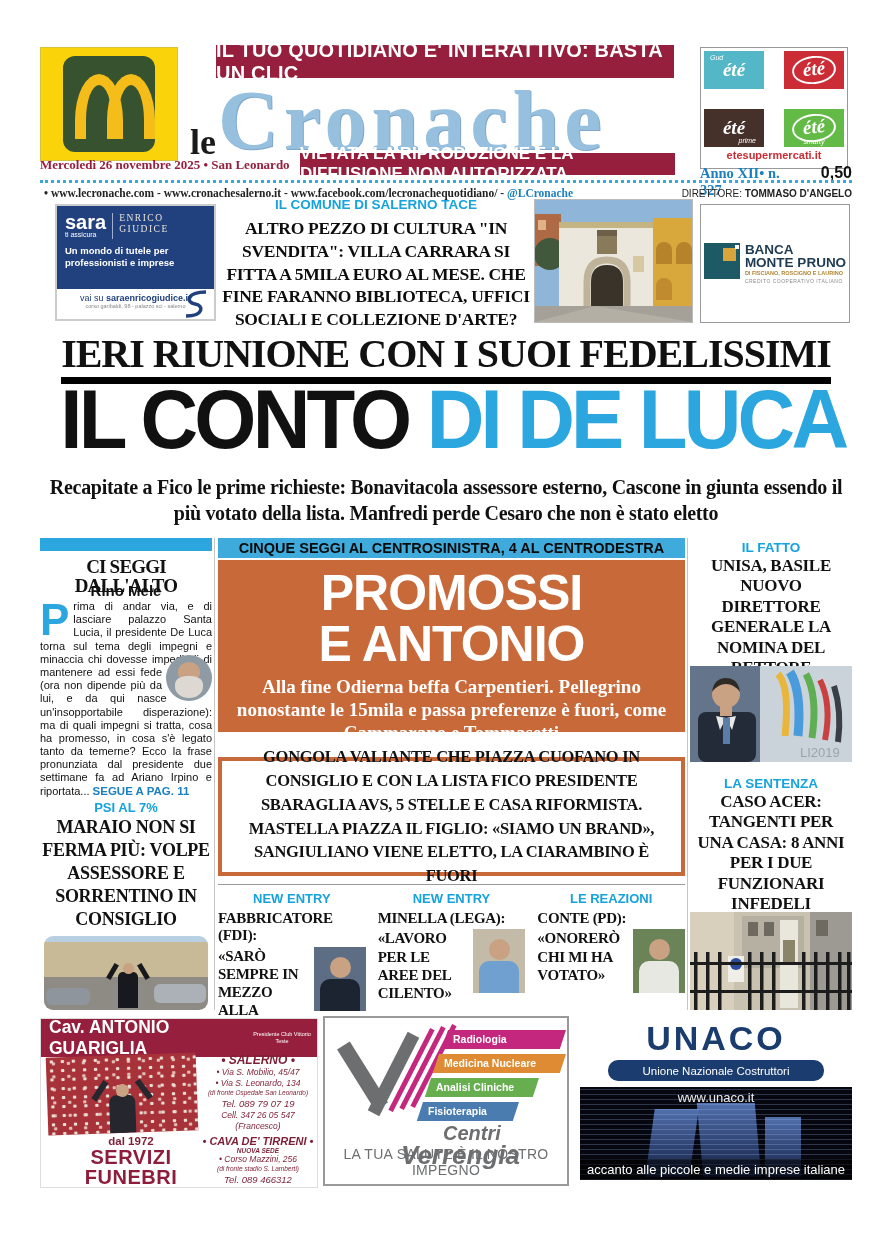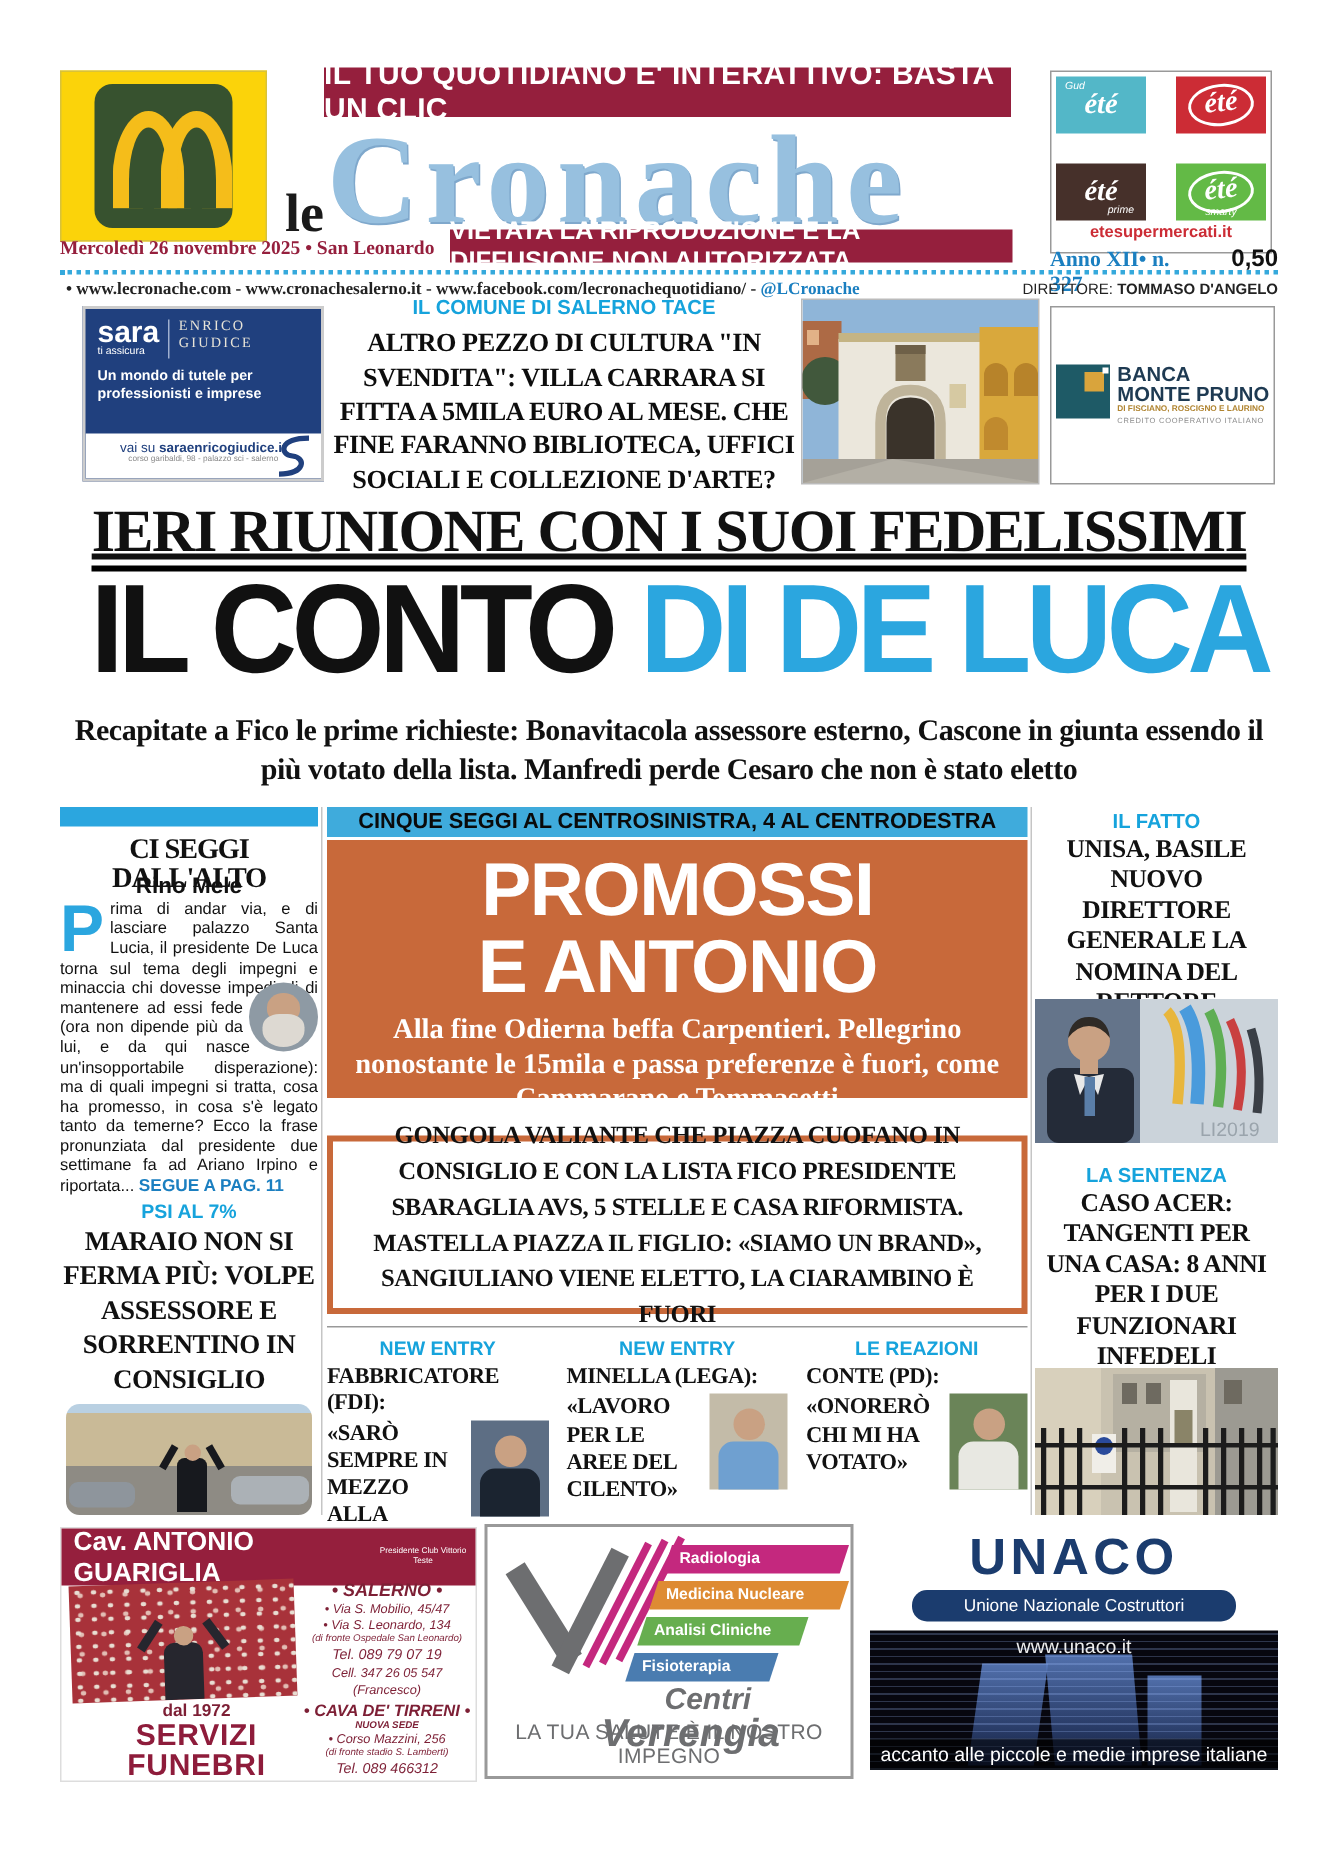--- a/index.html
+++ b/index.html
@@ -70,21 +70,21 @@
   .banca-sq{position:relative;width:36px;height:36px;background:#1E5A66;margin-right:5px;}
   .banca-sq i{position:absolute;right:4px;top:5px;width:13px;height:13px;background:#D9A43C;}
   .banca-sq u{position:absolute;right:1px;top:2px;width:4px;height:4px;background:#fff;}
   .banca-txt{font:bold 13.5px/1.0 "Liberation Sans",sans-serif;color:#1E3A52;}
   .banca-s1{font:bold 5.5px/1.4 "Liberation Sans",sans-serif;color:#B08430;}
   .banca-s2{font:5px/1.3 "Liberation Sans",sans-serif;color:#8a8a8a;letter-spacing:.5px;}
 
   
   #main-kicker{left:40px;top:334px;width:812px;text-align:center;}
   #main-kicker span{display:inline-block;font:bold 40px/1.0 "Liberation Serif",serif;letter-spacing:-1px;
-                    border-bottom:4px solid #000000;padding-bottom:3px;text-decoration:underline;}
+                    border-bottom:7px solid #000000;padding-bottom:3px;}
   #main-headline{left:40px;top:380px;width:812px;text-align:center;font-weight:bold;font-size:84px;
                  line-height:0.95;letter-spacing:-4px;transform:scaleX(0.95);white-space:nowrap;}
   #main-headline .blue{color:#2BA6DF;}
   #subhead{left:40px;top:474px;width:812px;text-align:center;
            font:bold 20px/1.3 "Liberation Serif",serif;letter-spacing:-0.3px;}
 
   .vrule{width:1px;background:#c5c5c5;top:538px;height:472px;}
   #vrule-l{left:214px;} #vrule-r{left:687px;}
 
   

